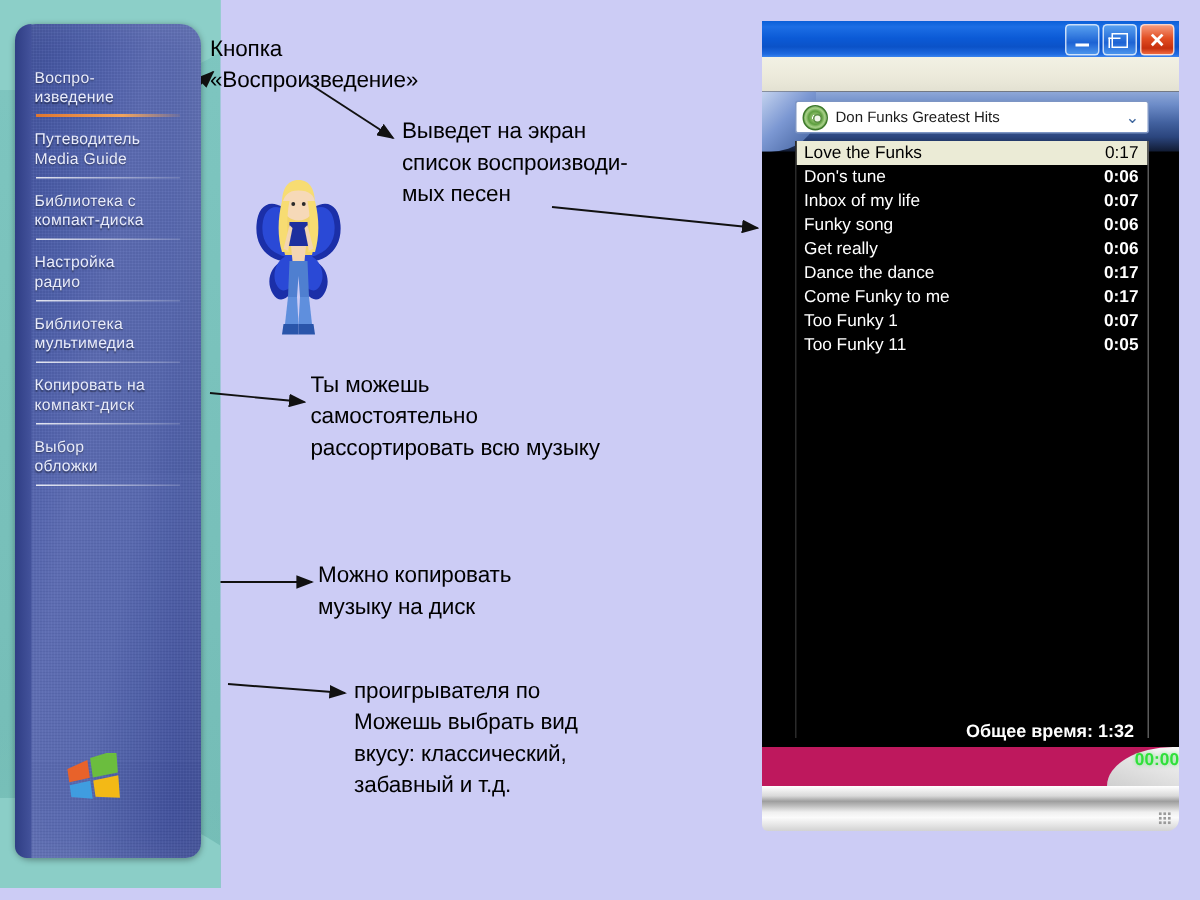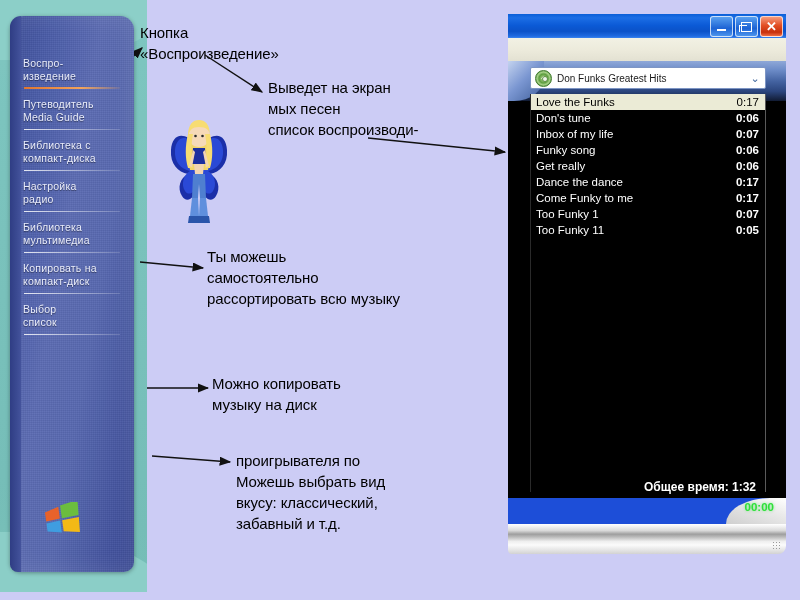--- a/index.html
+++ b/index.html
@@ -74,21 +74,20 @@
     width: 11px; height: 100%;
     border-radius: 14px 0 0 10px;
     background: linear-gradient(90deg, #2f3d84 0%, #3b4a92 60%, #44539c 100%);
   }
 
   .wmp-nav {
     position: absolute;
     left: 13px;
     top: 28px;
     right: 6px;
-    margin-top: 11px;
   }
   .wmp-nav-item {
     position: relative;
     padding: 2px 0 8px 0;
     margin-bottom: 6px;
     color: #e9ecfb;
     font-family: "Liberation Sans", sans-serif;
     font-size: 10.5px;
     line-height: 12.5px;
     letter-spacing: 0.2px;
@@ -280,22 +279,23 @@
     text-shadow: 0 1px 1px rgba(0,0,0,0.9);
   }
 
   
   .pw-statusbar {
     position: absolute;
     left: 0;
     bottom: 0;
     width: 100%;
     height: 26px;
-    background: #1d4ed8;
+    background: #be185d;
     overflow: hidden;
+    padding-left: 12px;
   }
   .pw-status-curve {
     position: absolute;
     right: 0; top: 0;
     width: 60px; height: 26px;
     background: linear-gradient(200deg, #ffffff 0%, #e9e9e9 40%, #cfcfcf 100%);
     border-top-left-radius: 44px 26px;
   }
   .pw-timer {
     position: absolute;
@@ -398,21 +398,21 @@
         <span class="l2">мультимедиа</span>
         <span class="rule"></span>
       </div>
       <div class="wmp-nav-item">
         <span class="l2">Копировать на</span>
         <span class="l2">компакт-диск</span>
         <span class="rule"></span>
       </div>
       <div class="wmp-nav-item">
         <span class="l2">Выбор</span>
-        <span class="l2">список</span>
+        <span class="l2">обложки</span>
         <span class="rule"></span>
       </div>
     </div>
 
     <svg class="wmp-logo" viewBox="0 0 40 34">
       <g transform="rotate(-8 20 17)">
         <path d="M2,8 L16,4 L16,16 L2,17 Z" fill="#e8622a"></path>
         <path d="M2,19 L16,18 L16,30 L2,27 Z" fill="#3f9de0"></path>
         <path d="M18,3 L36,0 L35,15 L18,16 Z" fill="#6bbd3e"></path>
         <path d="M18,18 L35,17 L34,32 L18,29 Z" fill="#f3b916"></path>
@@ -454,22 +454,22 @@
   <path d="M37,38 L41,54 L38,55 L35,40 Z" fill="#f3d5b2"></path>
 </svg>
 
 <div class="ann" id="ann-play-button">
   <div>Кнопка</div>
   <div>«Воспроизведение»</div>
 </div>
 
 <div class="ann" id="ann-screen-list">
   <div>Выведет на экран</div>
+  <div>список воспроизводи-</div>
   <div>мых песен</div>
-  <div>список воспроизводи-</div>
 </div>
 
 <div class="ann" id="ann-sort">
   <div>Ты можешь</div>
   <div>самостоятельно</div>
   <div>рассортировать всю музыку</div>
 </div>
 
 <div class="ann" id="ann-copy">
   <div>Можно копировать</div>

